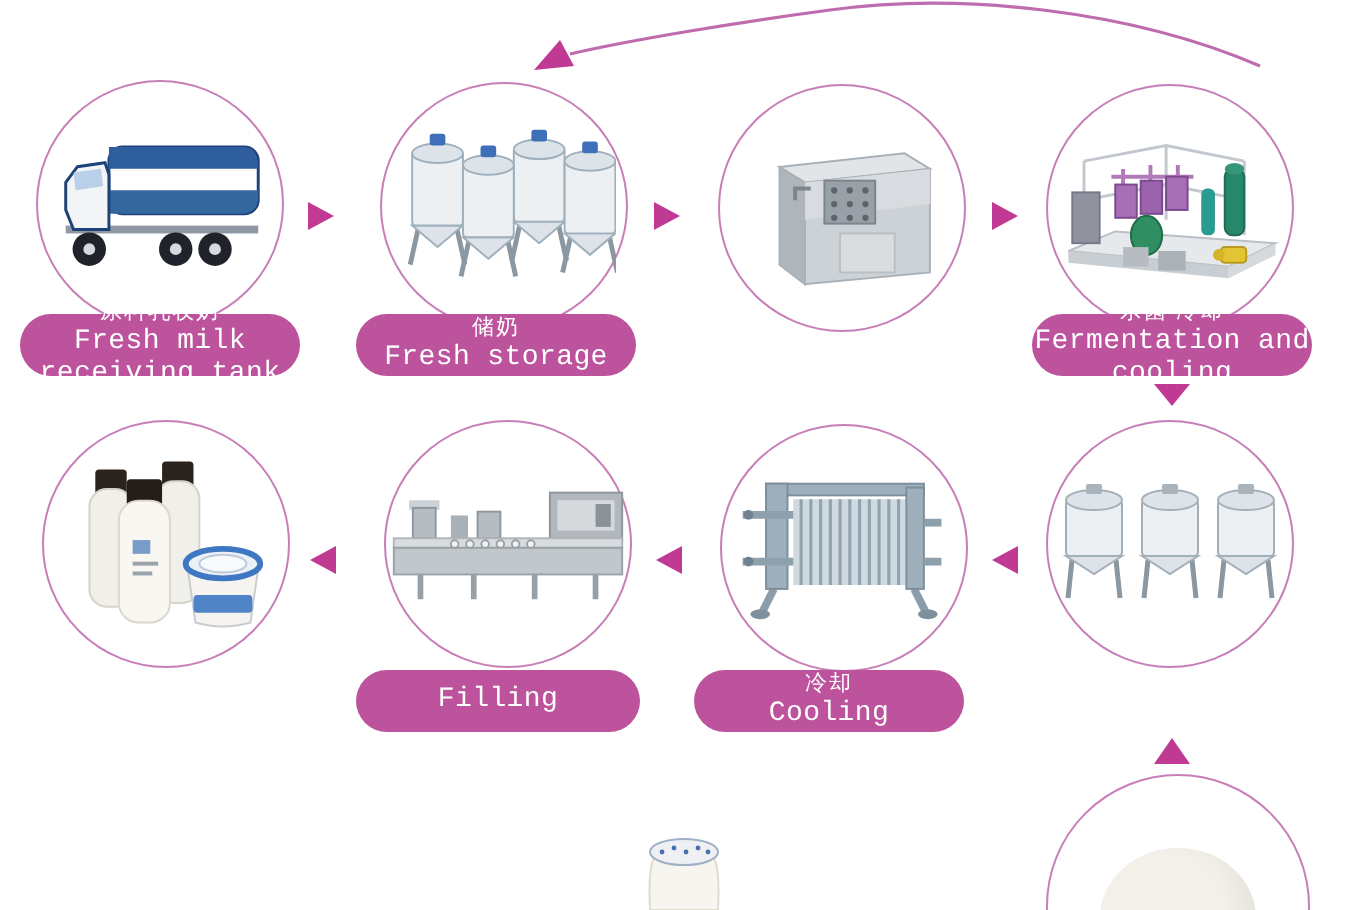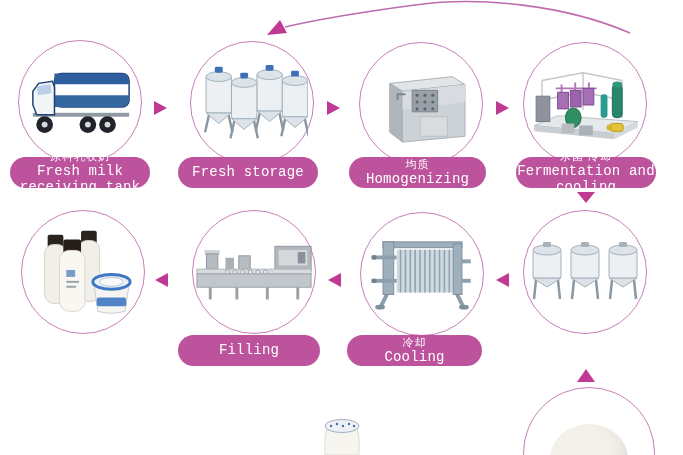--- a/index.html
+++ b/index.html
@@ -198,25 +198,22 @@
       <ellipse cx="84" cy="56" rx="19" ry="7.5" fill="#ecf1f8" stroke="#3f78c2" stroke-width="3"></ellipse>
       <ellipse cx="84" cy="56" rx="12" ry="4.5" fill="#f8fafc" stroke="#bcc9da"></ellipse>
     </svg>
   </div>
 
   <div class="pill p1">
     <div class="zh">原料乳收奶</div>
     <div class="en">Fresh milk receiving tank</div>
   </div>
   <div class="pill p2">
+    <div class="zh">储奶</div>
     <div class="en">Fresh storage</div>
-  </div>
-  <div class="pill p3">
-    <div class="zh">均质</div>
-    <div class="en">Homogenizing</div>
   </div>
   <div class="pill p4">
     <div class="zh">杀菌 冷却</div>
     <div class="en">Fermentation and cooling</div>
   </div>
   <div class="pill p6">
     <div class="zh">冷却</div>
     <div class="en">Cooling</div>
   </div>
   <div class="pill p7">

